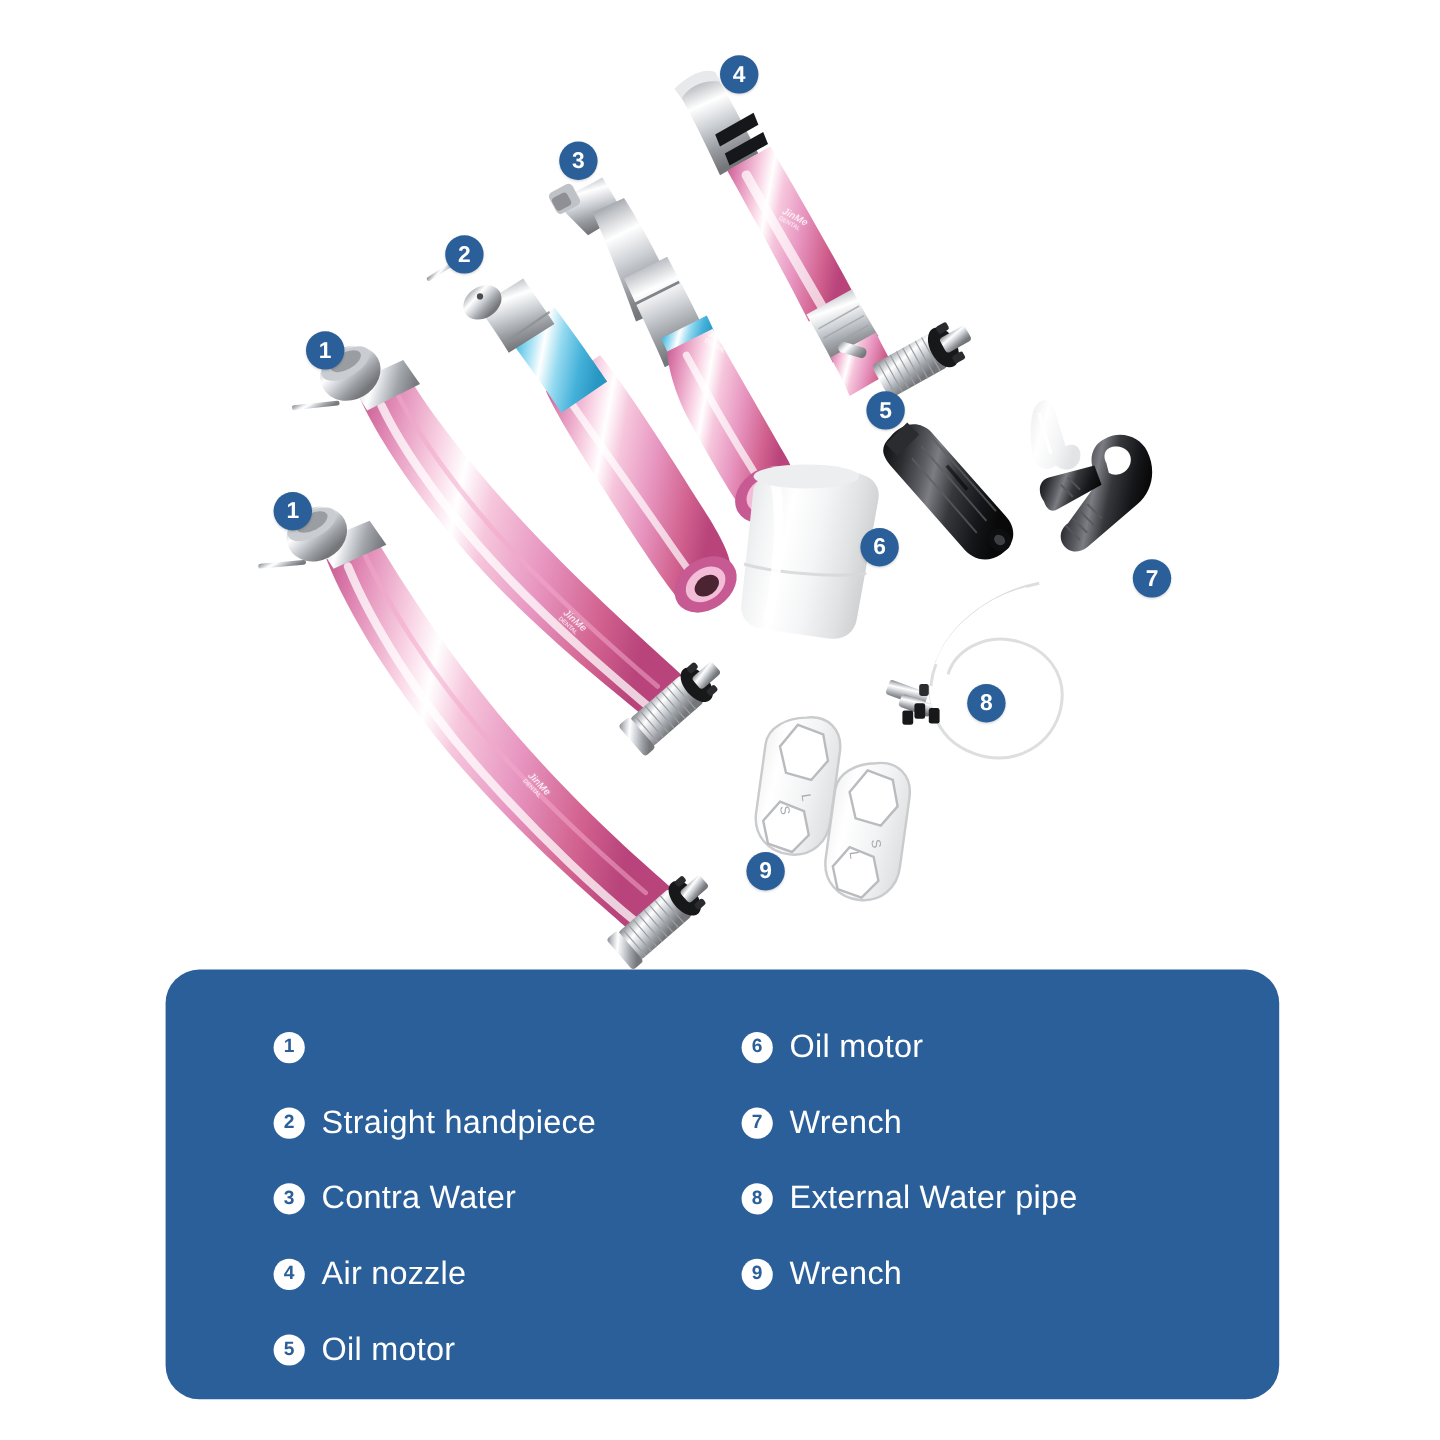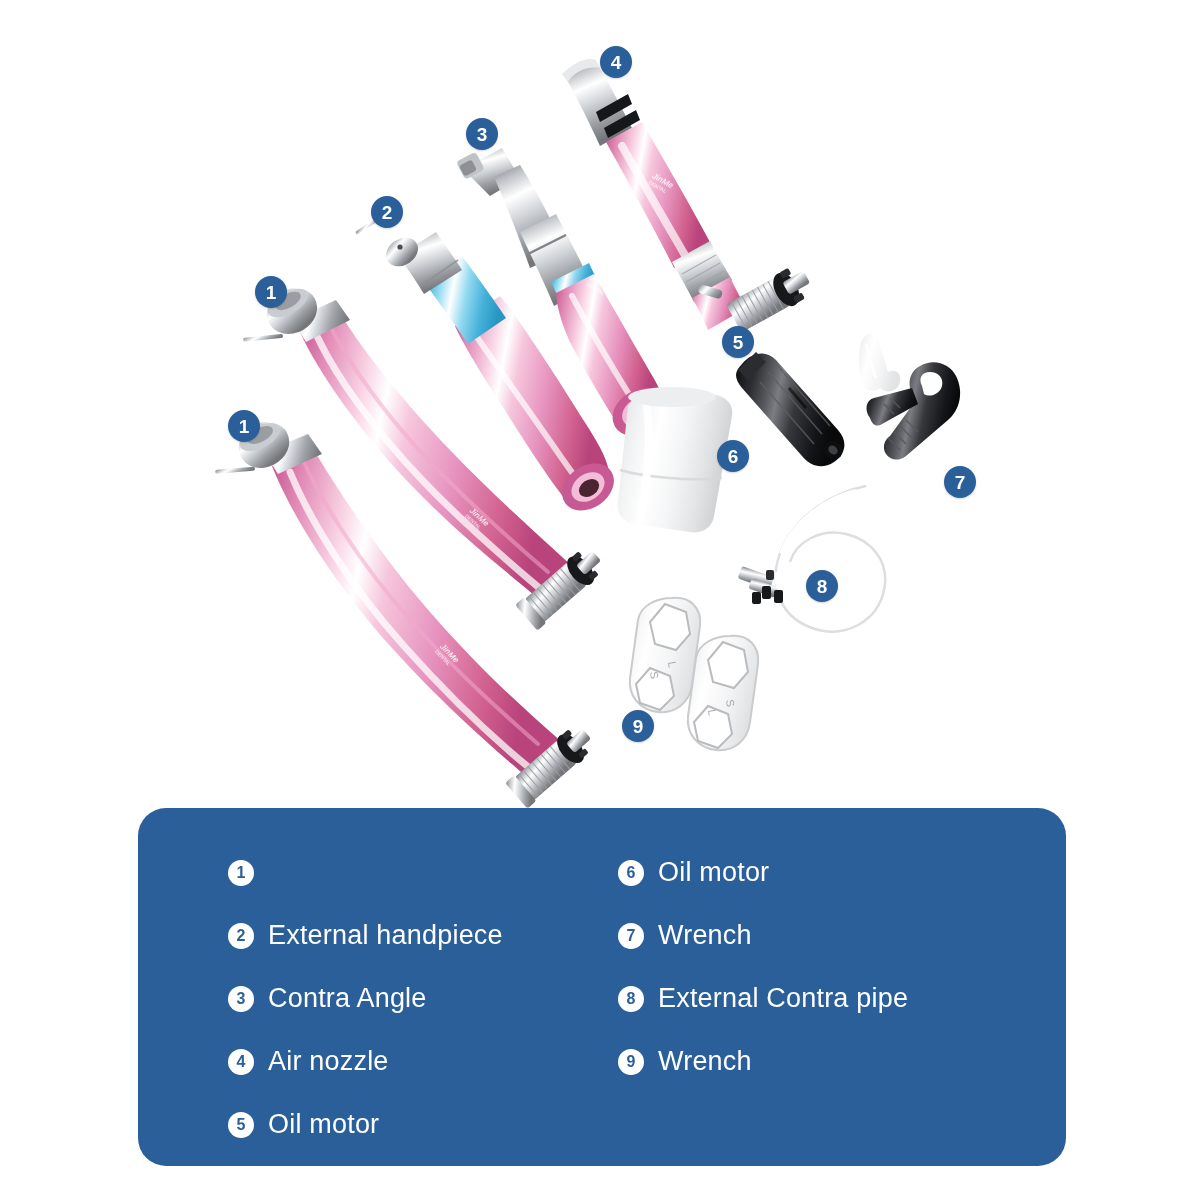--- a/index.html
+++ b/index.html
@@ -415,25 +415,25 @@
       <div class="callout" style="left: 622px; top: 710px;">9</div>
     </div>
 
   <div id="legend">
     <div class="legend-col left" id="legend-left">
         <div class="legend-row">
           <div class="legend-badge">1</div>
         </div>
         <div class="legend-row">
           <div class="legend-badge">2</div>
-          <div class="legend-label">External  handpiece</div>
+          <div class="legend-label">Straight  handpiece</div>
         </div>
         <div class="legend-row">
           <div class="legend-badge">3</div>
-          <div class="legend-label">Contra Angle</div>
+          <div class="legend-label">Contra Water</div>
         </div>
         <div class="legend-row">
           <div class="legend-badge">4</div>
           <div class="legend-label">Air nozzle</div>
         </div>
         <div class="legend-row">
           <div class="legend-badge">5</div>
           <div class="legend-label">Oil motor</div>
         </div>
       </div>
@@ -441,21 +441,21 @@
         <div class="legend-row">
           <div class="legend-badge">6</div>
           <div class="legend-label">Oil motor</div>
         </div>
         <div class="legend-row">
           <div class="legend-badge">7</div>
           <div class="legend-label">Wrench</div>
         </div>
         <div class="legend-row">
           <div class="legend-badge">8</div>
-          <div class="legend-label">External Contra pipe</div>
+          <div class="legend-label">External Water pipe</div>
         </div>
         <div class="legend-row">
           <div class="legend-badge">9</div>
           <div class="legend-label">Wrench</div>
         </div>
       </div>
   </div>
 
 </div>
 

